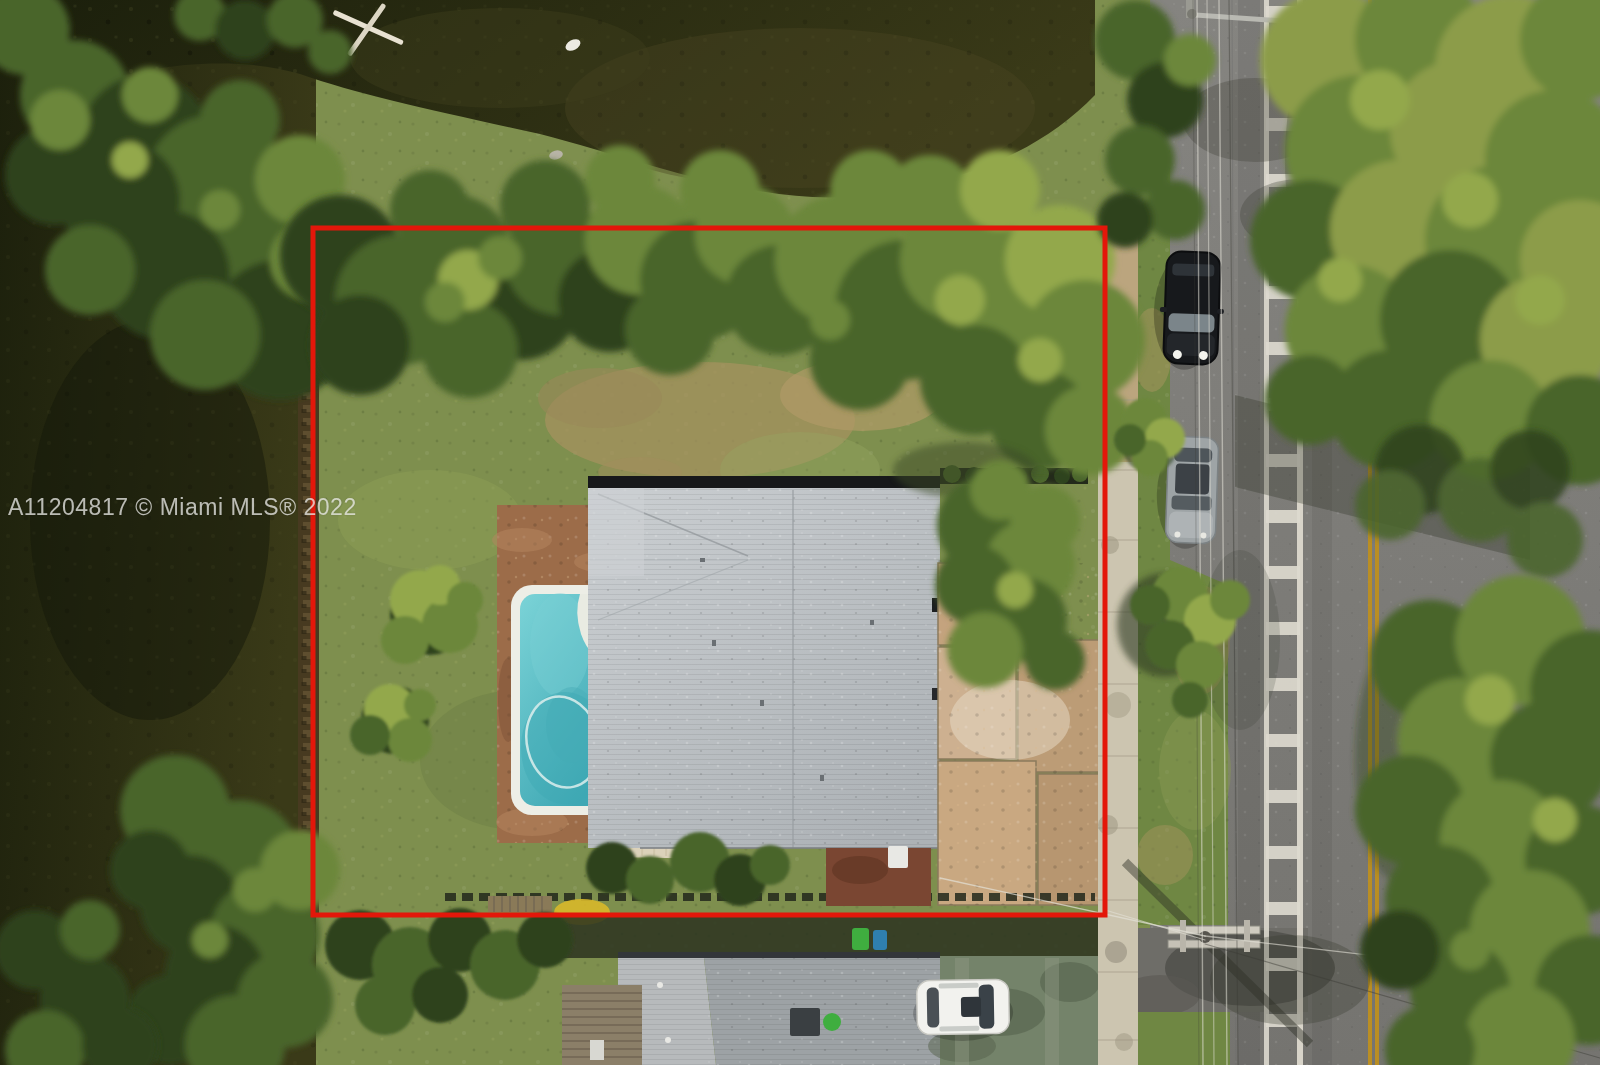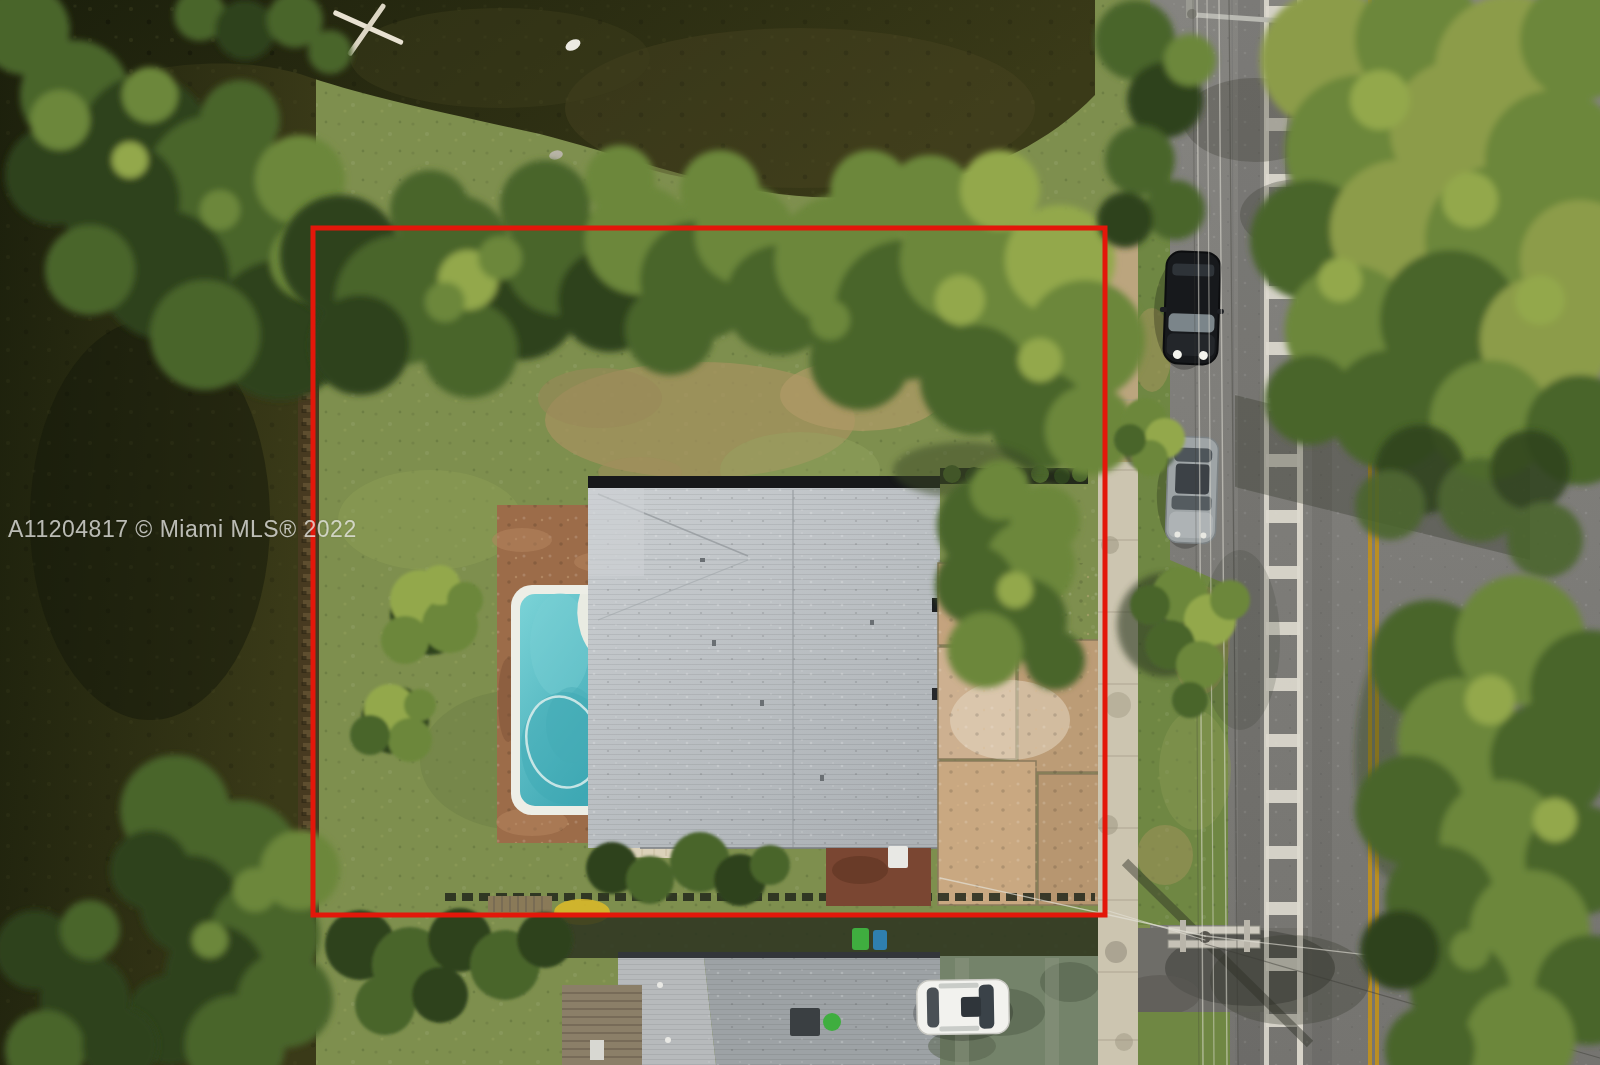--- a/index.html
+++ b/index.html
@@ -13,21 +13,21 @@
   .tY{fill:var(--canopy-yellow,#8C9C49);}
   .stop-water-a{stop-color:var(--water-dark,#1C200C);}
   .stop-water-b{stop-color:var(--water-mid,#3A3A18);}
   .stop-roof-a{stop-color:#CBCFD2;}
   .stop-roof-b{stop-color:#ADB2B6;}
   .stop-pool-a{stop-color:#7BD3D7;}
   .stop-pool-b{stop-color:#3FA8B4;}
   .stop-road-a{stop-color:#858480;}
   .stop-road-b{stop-color:#757470;}
   #watermark{
-    position:absolute;left:8px;top:516px;
+    position:absolute;left:8px;top:494px;
     font-size:23px;letter-spacing:.5px;white-space:nowrap;
     color:var(--watermark-color,rgba(240,240,238,.75));
     text-shadow:0 0 2px rgba(0,0,0,.15);
   }
 </style>
 </head>
 <body>
 
 <div id="stage">
 <svg id="scene" width="1600" height="1065" viewBox="0 0 1600 1065" xmlns="http://www.w3.org/2000/svg">

